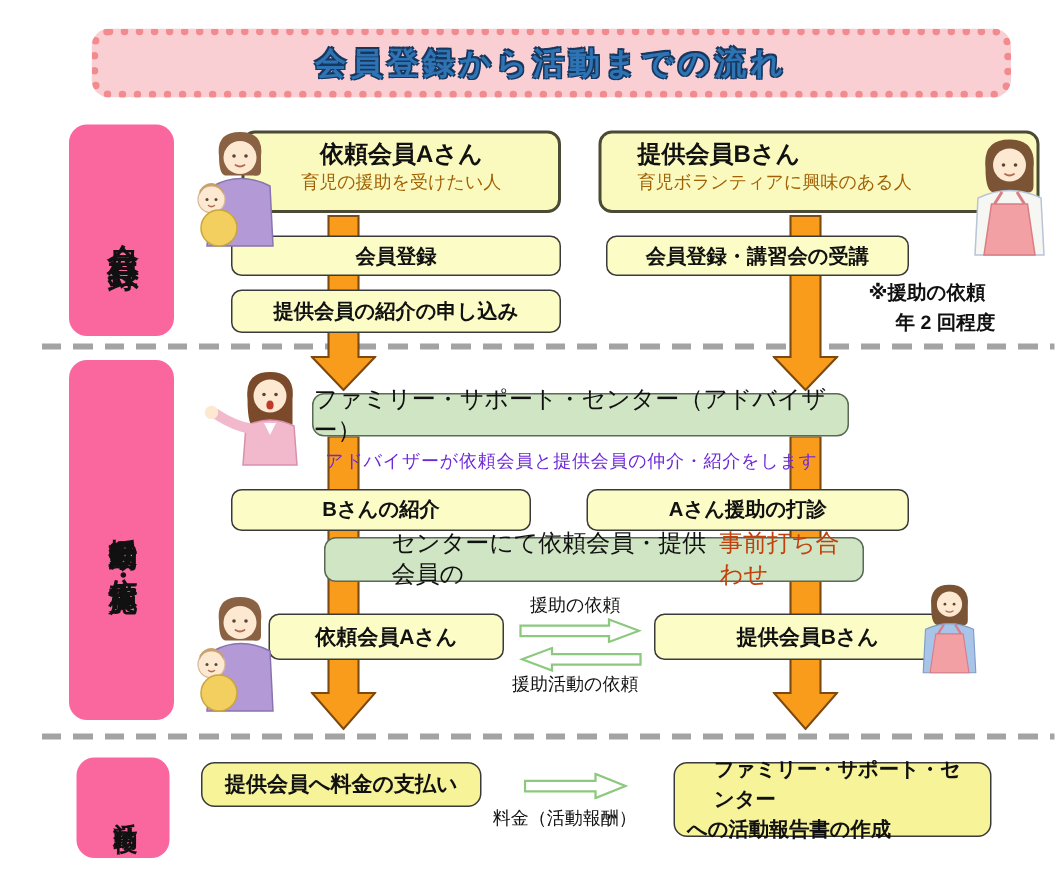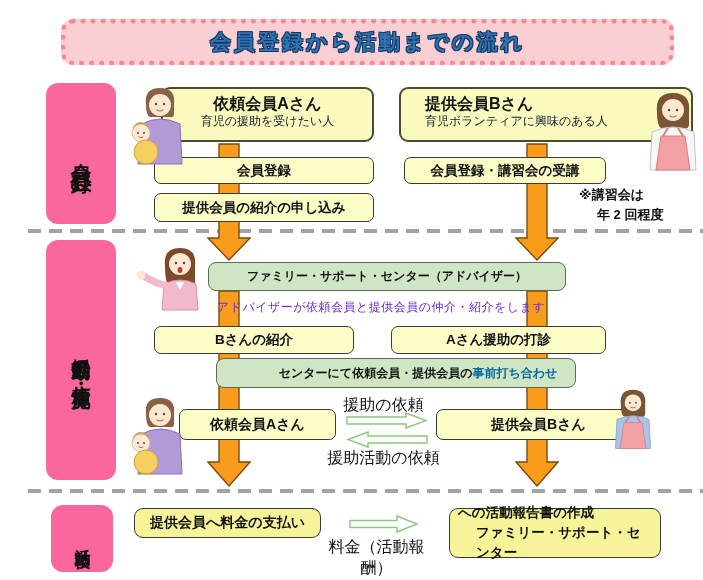--- a/index.html
+++ b/index.html
@@ -31,35 +31,35 @@
   .oarrow{position:absolute;z-index:1;}
 
   
   .ybox{position:absolute;background:#fcfcc6;border:1.4px solid #3a3a3a;border-radius:7px;
     box-sizing:border-box;display:flex;align-items:center;justify-content:center;
     font-weight:bold;font-size:13.5px;color:#111;z-index:2;}
   .ybox.deep{background:#f6f398;border-width:1.6px;border-radius:9px;}
   .hbox{position:absolute;background:#fbfabe;border:2px solid #4a4a35;border-radius:9px;
     box-sizing:border-box;padding:5px 10px 4px 10px;z-index:2;}
   .hbox .nm{font-size:16px;font-weight:bold;color:#111;line-height:20px;}
-  .hbox .ds{font-size:12px;color:#0f172a;line-height:15px;}
+  .hbox .ds{font-size:12px;color:#a16207;line-height:15px;}
   .gbox{position:absolute;background:#cfe5c4;border:1.5px solid #5a6a55;border-radius:8px;
     box-sizing:border-box;display:flex;align-items:center;justify-content:center;
-    font-weight:bold;font-size:12px;color:#111;z-index:2;}
-  .red{color:#0369a1;}
+    font-weight:normal;font-size:16px;color:#111;z-index:2;}
+  .red{color:#c2410c;}
 
   .caption{position:absolute;left:200px;top:299px;width:330px;text-align:center;
     font-family:"Liberation Serif","DejaVu Serif",serif;font-size:12px;color:#6d28d9;
     letter-spacing:0.5px;z-index:2;}
 
   .note{position:absolute;left:563px;top:185px;font-size:13px;font-weight:bold;
     line-height:20px;color:#111;z-index:2;}
   .note .l2{padding-left:18px;}
 
-  .albl{position:absolute;font-size:16px;color:#111;z-index:2;text-align:center;}
+  .albl{position:absolute;font-size:12px;color:#111;z-index:2;text-align:center;}
   .garrow{position:absolute;z-index:2;}
 
   .rep{display:block;}
   #box-report{flex-direction:column;align-items:flex-start;justify-content:center;
     font-size:13.5px;line-height:20px;padding:4px 6px;}
   #box-report .l1{padding-left:20px;}
   #box-report .l2{padding-left:2px;}
 
   .illus{position:absolute;z-index:3;}
 </style>
@@ -99,21 +99,21 @@
   <div class="hbox" style="left:383px;top:87px;width:294px;height:55px;padding-left:24px;">
     <div class="nm">提供会員Bさん</div>
     <div class="ds">育児ボランティアに興味のある人</div>
   </div>
 
   <div class="ybox" style="left:138px;top:157px;width:220px;height:27px;">会員登録</div>
   <div class="ybox" style="left:138px;top:193px;width:220px;height:29px;">提供会員の紹介の申し込み</div>
   <div class="ybox" style="left:388px;top:157px;width:202px;height:27px;">会員登録・講習会の受講</div>
 
   <div class="note">
-    <div class="l1">※講習会は</div>
+    <div class="l1">※援助の依頼</div>
     <div class="l2">年 2 回程度</div>
   </div>
 
   <div class="gbox" style="left:192px;top:262px;width:358px;height:29px;">ファミリー・サポート・センター（アドバイザー）</div>
   <div class="caption">アドバイザーが依頼会員と提供会員の仲介・紹介をします</div>
 
   <div class="ybox" style="left:375px;top:326px;width:215px;height:28px;">Aさん援助の打診</div>
   <div class="ybox" style="left:138px;top:326px;width:200px;height:28px;">Bさんの紹介</div>
 
   <div class="gbox" style="left:200px;top:358px;width:360px;height:30px;padding-left:44px;">
@@ -132,22 +132,22 @@
     <polygon points="81,5 22,5 22,1 2,8.5 22,16 22,12 81,12" fill="#ffffff" stroke="#8cc97e" stroke-width="1.5"></polygon>
   </svg>
   <div class="albl" style="left:300px;top:448px;width:135px;">援助活動の依頼</div>
 
   <div class="ybox deep" style="left:118px;top:508px;width:187px;height:30px;font-size:14px;">提供会員へ料金の支払い</div>
   <svg class="garrow" style="left:333px;top:515px;" width="70" height="18">
     <polygon points="1,5.5 48,5.5 48,1 68,9 48,17 48,12.5 1,12.5" fill="#ffffff" stroke="#8cc97e" stroke-width="1.5"></polygon>
   </svg>
   <div class="albl" style="left:298px;top:537px;width:125px;">料金（活動報酬）</div>
   <div class="ybox deep" id="box-report" style="left:433px;top:508px;width:212px;height:50px;">
+    <span class="rep l1">ファミリー・サポート・センター</span>
     <span class="rep l2">への活動報告書の作成</span>
-    <span class="rep l1">ファミリー・サポート・センター</span>
   </div>
 
   <svg class="illus" style="left:108px;top:84px;" width="64" height="82" viewBox="0 0 64 82">
     <path d="M22 20 Q20 4 36 4 Q52 4 50 20 L50 30 Q50 34 45 33 L26 33 Q22 32 22 20 Z" fill="#8a6243"></path>
     <circle cx="36" cy="21" r="11" fill="#fde8d2"></circle>
     <path d="M26 16 Q30 9 36 9 Q43 9 46 16 L46 12 Q42 6 36 6 Q29 6 26 12 Z" fill="#8a6243"></path>
     <circle cx="32" cy="20" r="1.2" fill="#5a4632"></circle>
       <circle cx="40" cy="20" r="1.2" fill="#5a4632"></circle>
     <path d="M33 26 Q36 28 39 26" stroke="#b06a50" stroke-width="1.2" fill="none" stroke-linecap="round"></path>
     <path d="M18 40 Q36 30 56 40 L58 80 L14 80 Z" fill="#b399d6" stroke="#8a74ad" stroke-width="1"></path>

